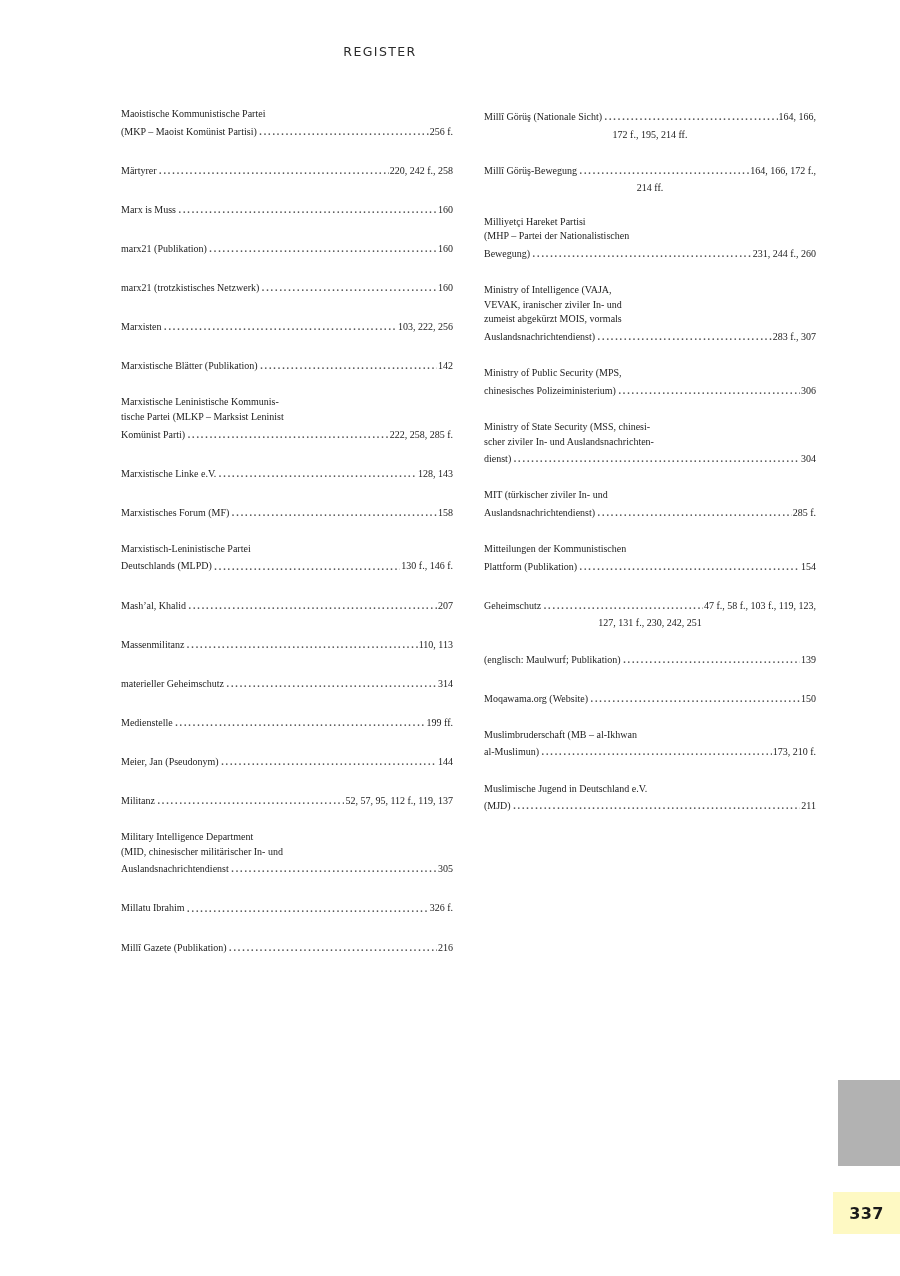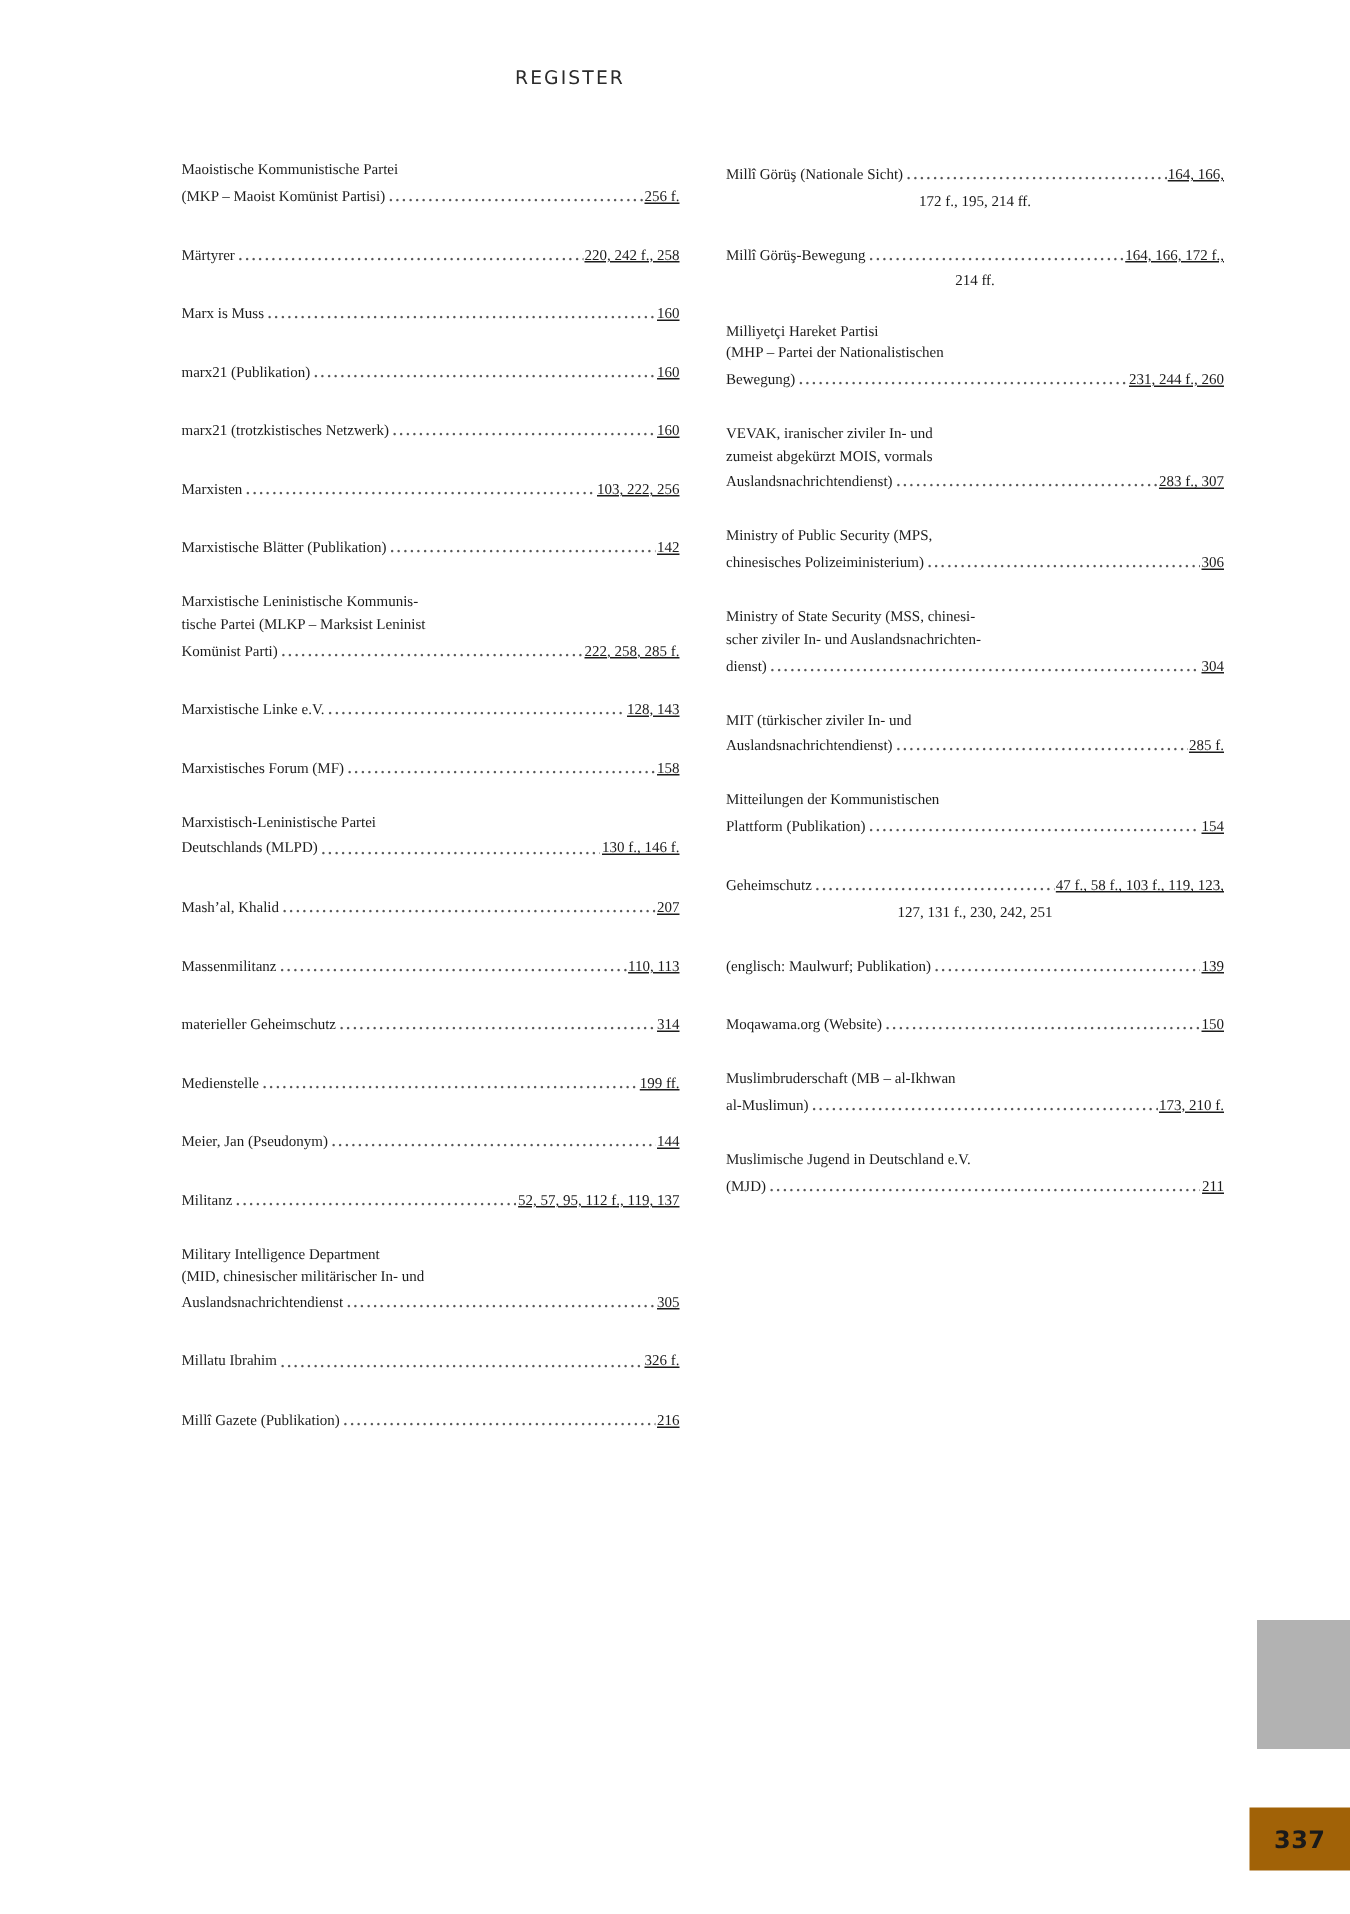--- a/index.html
+++ b/index.html
@@ -82,21 +82,20 @@
     margin: 0 1px 0 2px;
     position: relative;
     top: -1px;
   }
   .leader::after {
     content: "........................................................................................................................................";
   }
   .pages {
     flex: 0 0 auto;
     white-space: nowrap;
-    text-decoration: underline;
   }
   
   .pages-cont {
     display: block;
     text-align: center;
   }
 
   
   .edge-tab {
     position: absolute;
@@ -299,20 +298,21 @@
       <div class="entry">
         <span class="entry-line">Milliyetçi Hareket Partisi</span>
         <span class="entry-line">(MHP – Partei der Nationalistischen</span>
         <div class="entry-leader-line">
           <span class="term">Bewegung)</span>
           <span class="leader"></span>
           <span class="pages">231, 244 f., 260</span>
         </div>
       </div>
       <div class="entry">
+        <span class="entry-line">Ministry of Intelligence (VAJA,</span>
         <span class="entry-line">VEVAK, iranischer ziviler In- und</span>
         <span class="entry-line">zumeist abgekürzt MOIS, vormals</span>
         <div class="entry-leader-line">
           <span class="term">Auslandsnachrichtendienst)</span>
           <span class="leader"></span>
           <span class="pages">283 f., 307</span>
         </div>
       </div>
       <div class="entry">
         <span class="entry-line">Ministry of Public Security (MPS,</span>
@@ -383,15 +383,15 @@
           <span class="term">(MJD)</span>
           <span class="leader"></span>
           <span class="pages">211</span>
         </div>
       </div>
     </div>
   </div>
 
 <div class="edge-tab" style="background: rgb(178, 178, 178);"></div>
 
-<div class="folio-box" style="background: #a16207; margin-top: 13px;">
+<div class="folio-box" style="background: #fef9c3;">
   <span class="folio-num">337</span>
 </div>
 
 </body></html>

